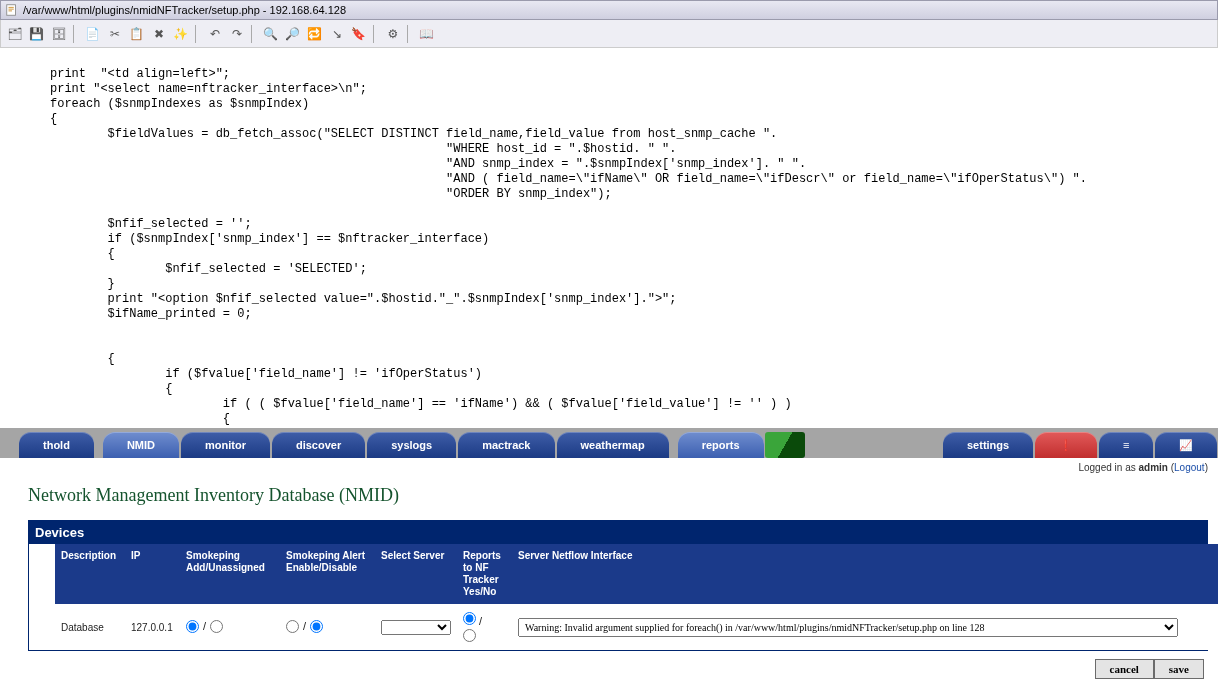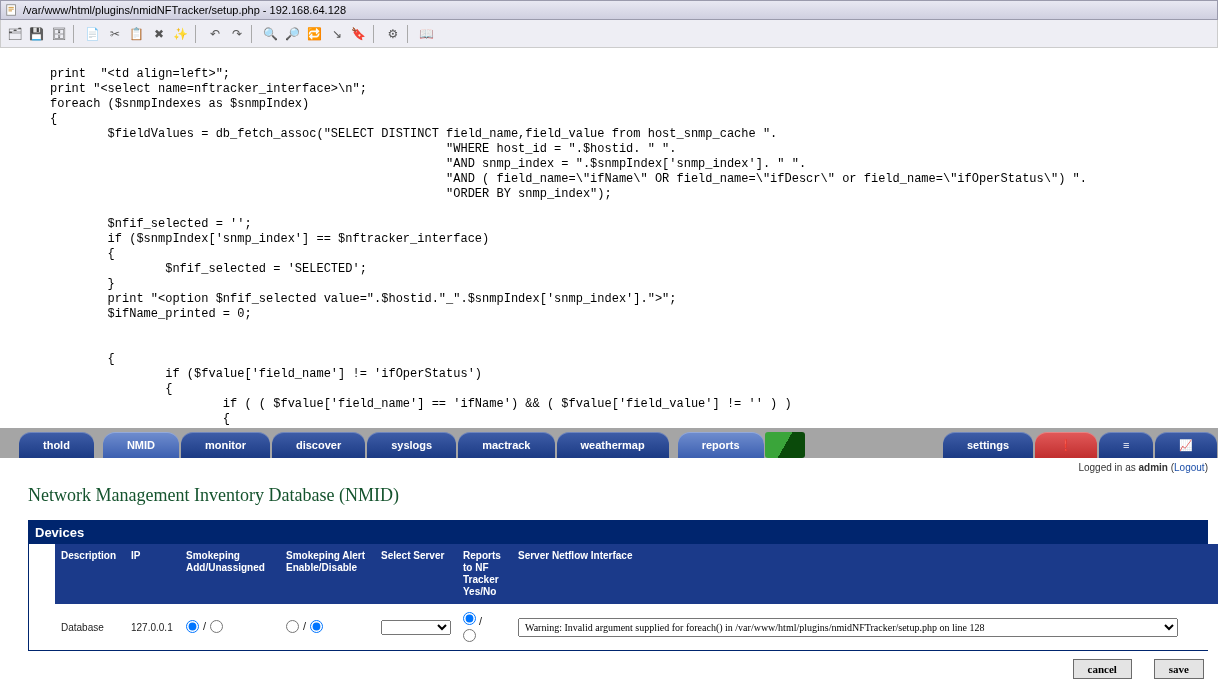--- a/index.html
+++ b/index.html
@@ -22,21 +22,21 @@
   .page-wrap { padding: 10px 10px 0 28px; }
   h1.page-title { font-family: Verdana; font-size: 18px; font-weight: normal; color: #14532d; margin-bottom: 14px; }
   .box { border: 1px solid #00256e; }
   .box-hdr { background: #00256e; color: #fff; font-size: 13px; font-weight: bold; padding: 4px 6px; }
   table.grid { width: 100%; border-collapse: collapse; font-size: 10px; color: #fff; margin-left: 26px; }
   table.grid thead td { background: #1b3a8a; padding: 6px 6px; font-weight: bold; vertical-align: top; line-height: 12px; }
   table.grid tbody td { background: #fff; color: #222; padding: 8px 6px; }
   .sel { font-family: Verdana; font-size: 10px; }
   .selwide { width: 660px; font-family: Verdana; font-size: 10px; padding: 2px; }
   .radio-group { display: inline-flex; align-items: center; gap: 4px; font-size: 11px; color: #222; }
-  .footer-btns { display: flex; justify-content: flex-end; gap: 22px; padding: 8px 4px 0 0; }
+  .footer-btns { display: flex; justify-content: flex-end; gap: 0; padding: 8px 4px 0 0; }
   .footer-btns button { font-family: Verdana; font-size: 11px; font-weight: bold; padding: 3px 14px; background: #e4e4e4; border: 1px solid #6b6b6b; cursor: pointer; }
 </style>
 </head>
 <body>
 
 <div class="title-bar">
   <span class="icon">
     <svg viewBox="0 0 16 16" width="14" height="14">
         <rect x="2" y="2" width="10" height="12" fill="#fff" stroke="#888"></rect>
         <path d="M4 5h6M4 7h6M4 9h4" stroke="#c88a2a"></path>

